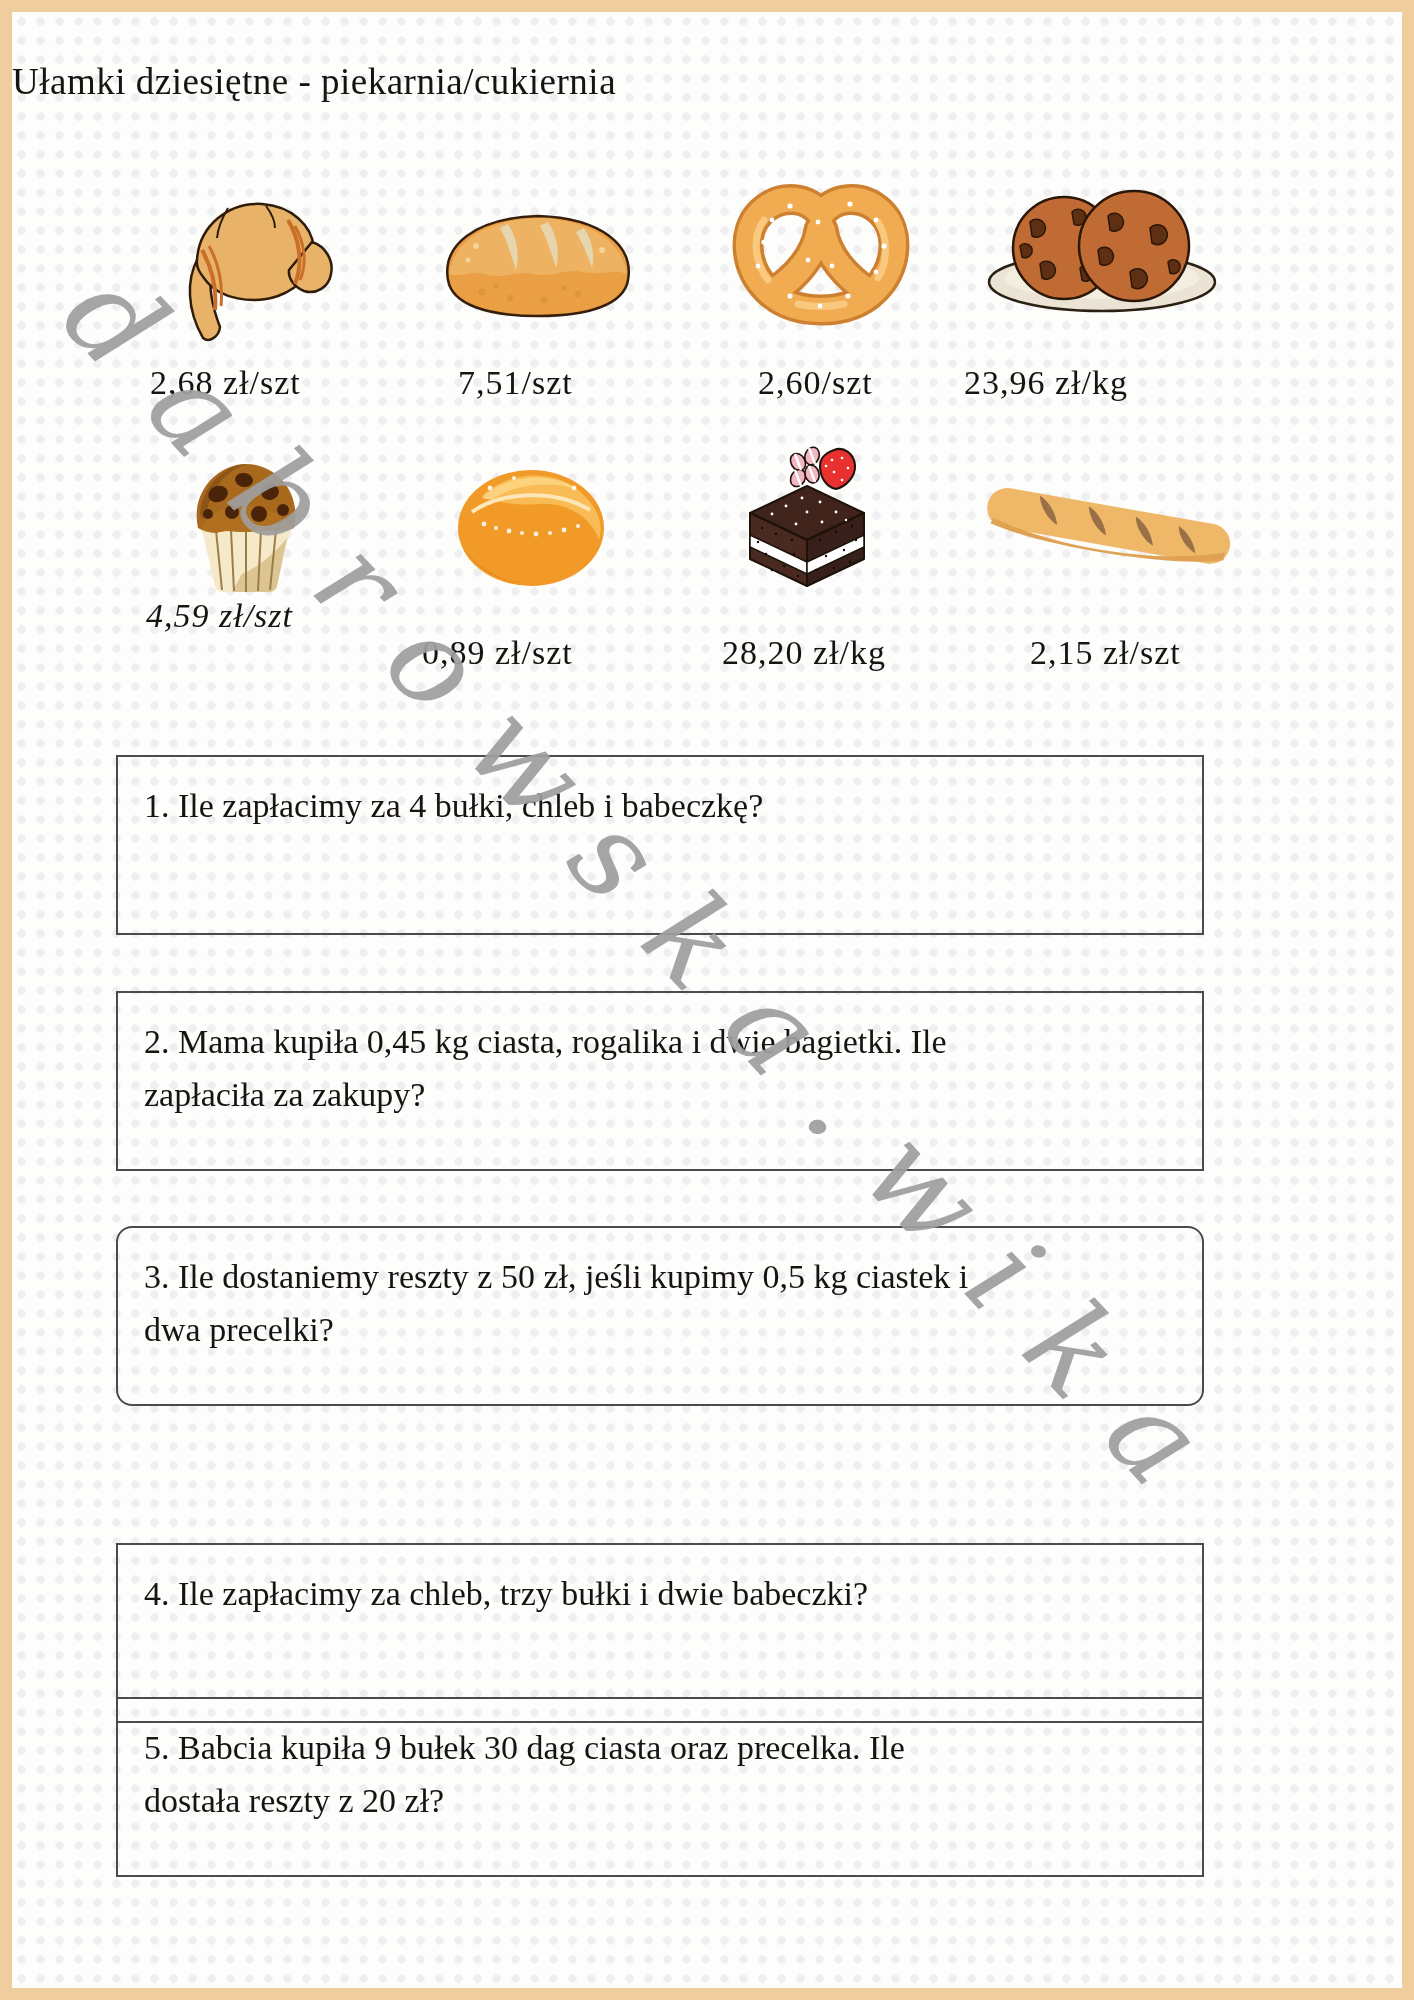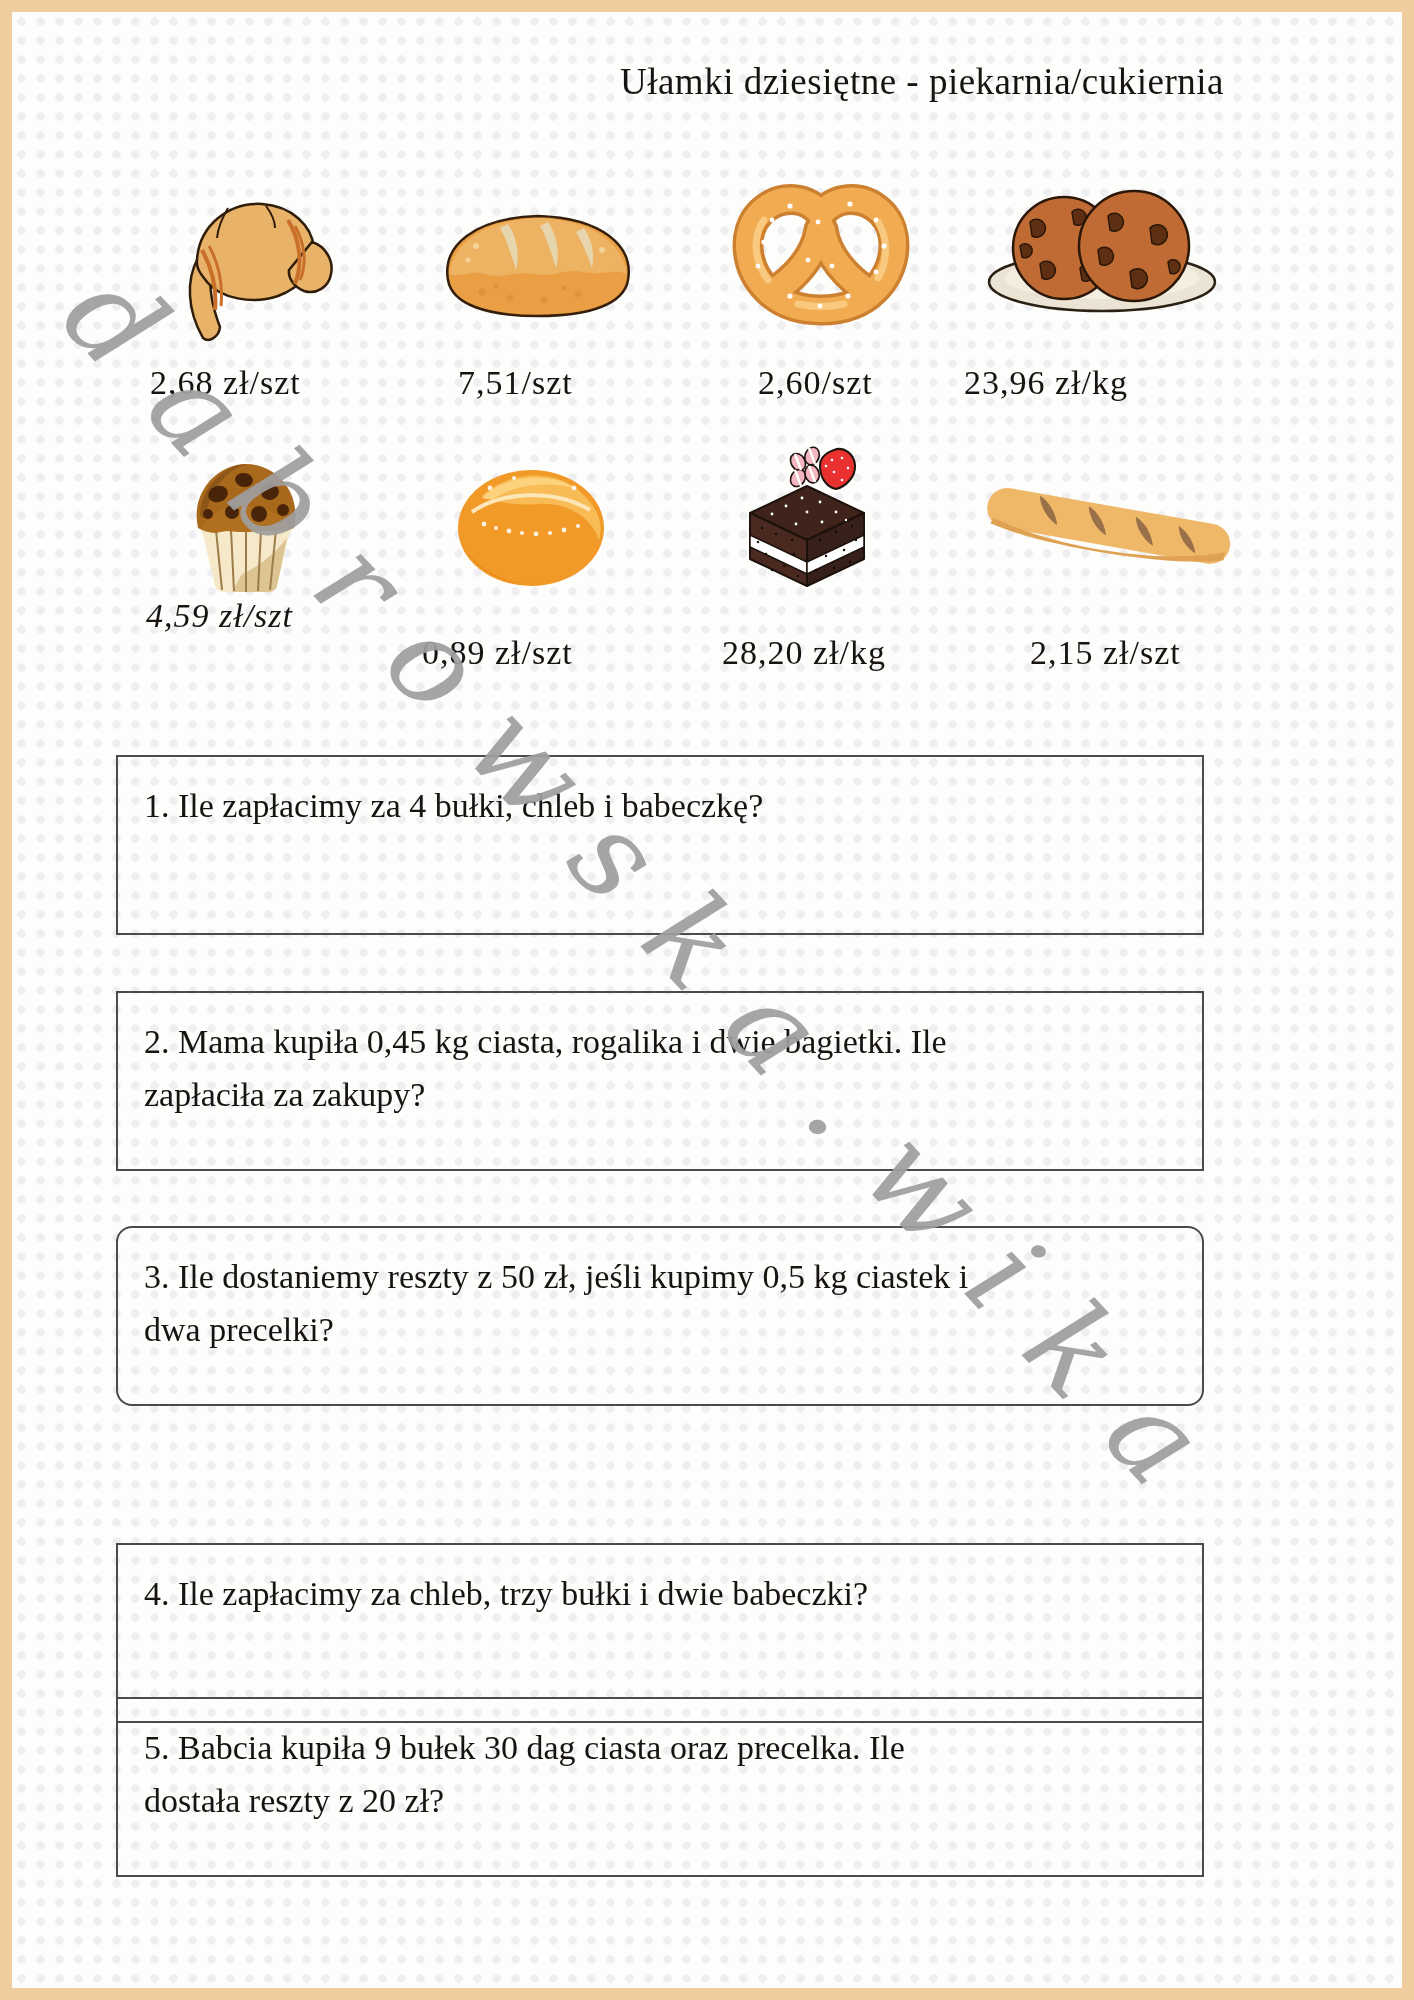--- a/index.html
+++ b/index.html
@@ -10,21 +10,21 @@
     overflow:hidden;
   }
   .page{
     position:absolute;left:12px;top:12px;width:1390px;height:1976px;
     background-color:#fdfdfc;
     background-image:radial-gradient(circle, #efeef1 4px, rgba(255,255,255,0) 4.4px);
     background-size:19px 19px;
   }
   .title{
     position:absolute;left:0;top:48px;width:1212px;
-    text-align:right;font-size:37px;color:#171310;letter-spacing:0.5px;
+    text-align:left;font-size:37px;color:#171310;letter-spacing:0.5px;
   }
   .img-wrap{position:absolute;}
   .img-wrap svg{display:block;width:100%;height:100%;}
   .price{
     position:absolute;font-size:34px;color:#171310;white-space:nowrap;
     letter-spacing:1px;
   }
   .qbox{
     position:absolute;left:104px;width:1088px;height:180px;
     border:2px solid #4b4b4b;box-sizing:border-box;

